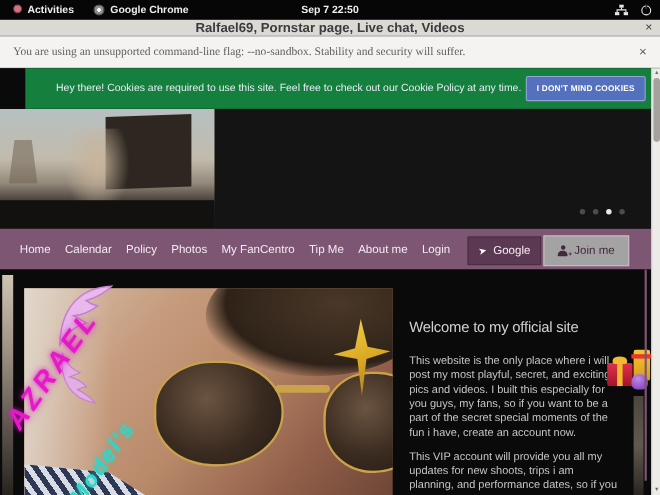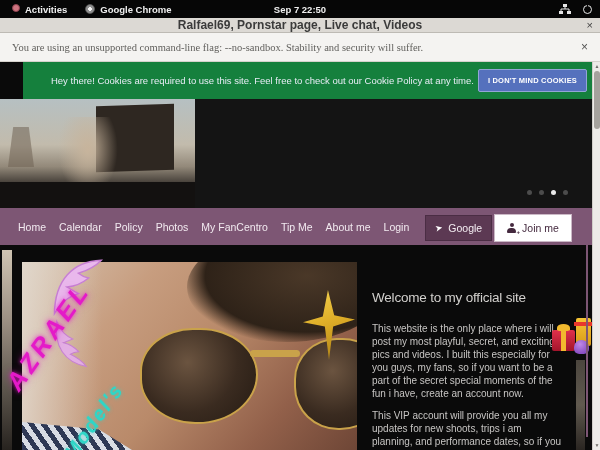--- a/index.html
+++ b/index.html
@@ -58,21 +58,21 @@
   .dot { width:5px; height:5px; border-radius:50%; background:#4c4c4c; cursor:pointer; }
   .dot.active { background:#e9e9e9; }
 
   
   .navbar { position:absolute; top:146px; left:0; width:592px; height:37px; background:#7d5674; }
   .nav-links { position:absolute; left:18px; top:0; height:37px; display:flex; align-items:center; gap:13px; }
   .nav-link { color:#f2eaf0; font-size:10.5px; cursor:pointer; white-space:nowrap; }
   .btn-login { position:absolute; left:425px; top:7px; width:67px; height:26px; background:#5c3953; border:1px solid #4b2d44;
                color:#f5eef3; font-size:10.5px; display:flex; align-items:center; justify-content:center; gap:6px; cursor:pointer; }
   .btn-login .plane { font-size:9px; transform:rotate(-12deg); color:#fff; }
-  .btn-join { position:absolute; left:494px; top:6px; width:78px; height:28px; background:#ffffff; border:1px solid #cbb9c6;
+  .btn-join { position:absolute; left:494px; top:6px; width:78px; height:28px; background:#a3a3a3; border:1px solid #cbb9c6;
               color:#44293e; font-size:10.5px; display:flex; align-items:center; justify-content:center; gap:6px; cursor:pointer; }
   .person { position:relative; width:9px; height:10px; }
   .person::before { content:""; position:absolute; left:2.5px; top:0; width:4px; height:4px; border-radius:50%; background:#44293e; }
   .person::after { content:""; position:absolute; left:0; top:4.5px; width:9px; height:5.5px; border-radius:4px 4px 1px 1px; background:#44293e; }
   .person .plus { position:absolute; right:-4px; bottom:-2px; font-size:6px; color:#44293e; font-weight:bold; }
 
   
   .content { position:absolute; top:183px; left:0; width:592px; height:205px; background:#0a0a0a; overflow:hidden; }
 
   .slide-sliver { position:absolute; left:2px; top:5px; width:10px; height:200px;

